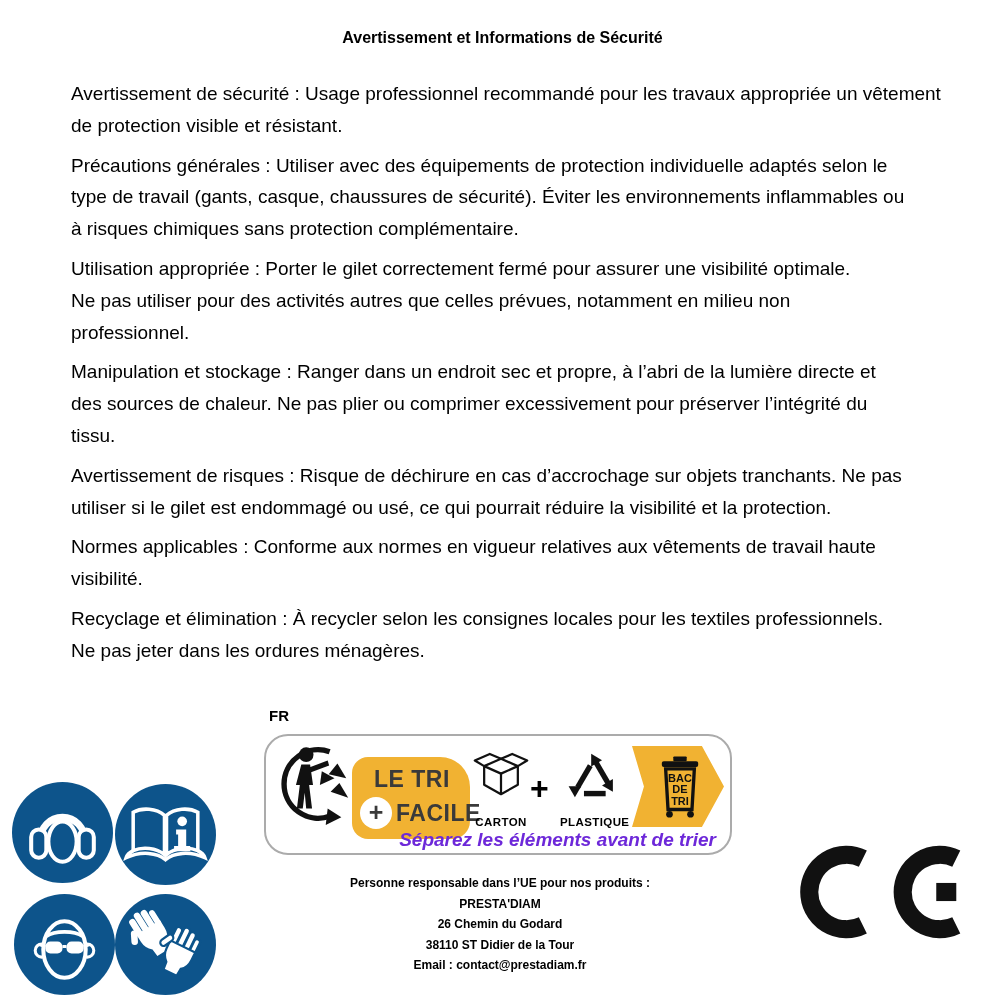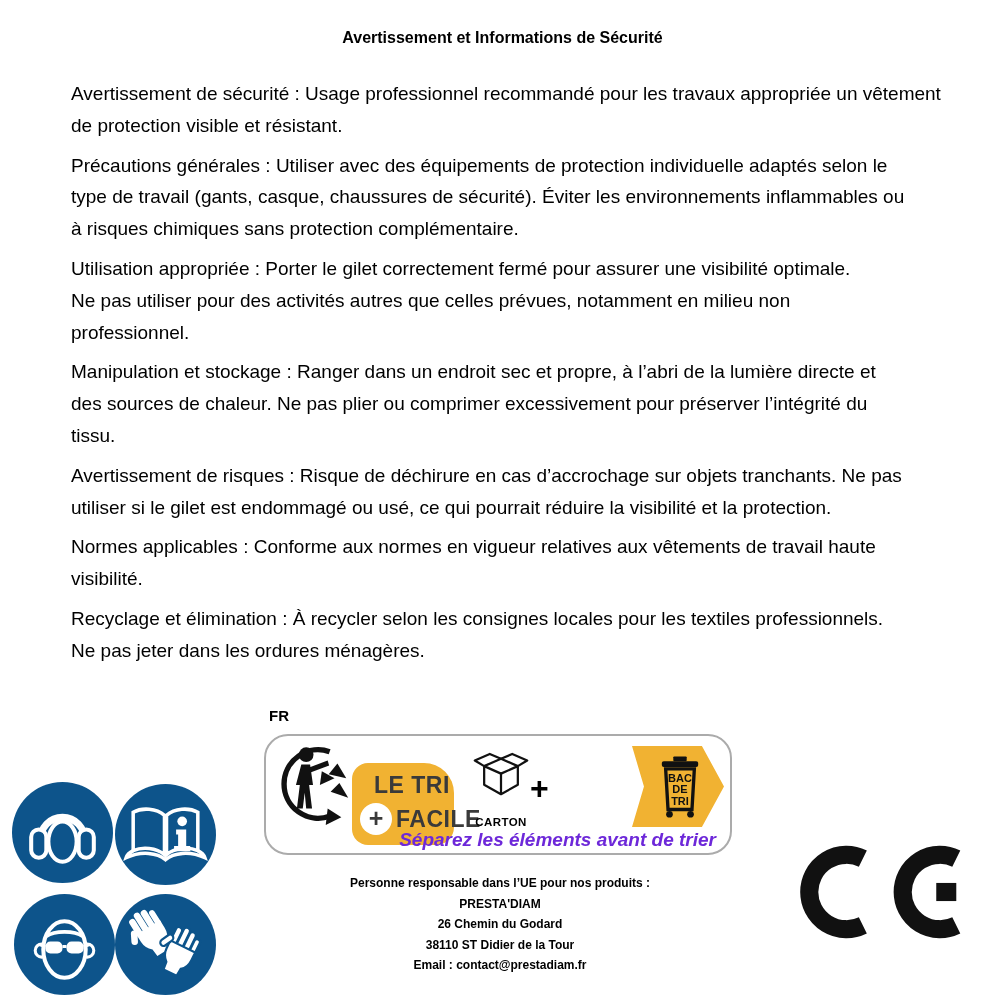--- a/index.html
+++ b/index.html
@@ -17,21 +17,21 @@
          font-size:16px;font-weight:bold;}
 
   .paragraphs{position:absolute;left:71px;top:78px;width:934px;}
   .paragraphs p{margin:0 0 8px 0;font-size:19px;line-height:31.8px;white-space:pre;}
 
   .fr-label{position:absolute;left:269px;top:707px;font-size:15px;font-weight:bold;}
 
   .banner{position:absolute;left:264px;top:734px;width:464px;height:117px;
           background:#fff;border:2px solid var(--banner-border);border-radius:24px;}
   .triman{position:absolute;left:10px;top:6px;width:76px;height:84px;}
-  .badge{position:absolute;left:86px;top:27px;width:102px;height:82px;
+  .badge{position:absolute;left:86px;top:21px;width:118px;height:82px;
          background:var(--tri-yellow);border-radius:16px 30px 18px 16px;}
   .badge-l1{position:absolute;left:22px;top:9px;font-size:23px;font-weight:800;
             color:var(--badge-text);letter-spacing:.5px;}
   .plus-circle{position:absolute;left:8px;top:40px;width:32px;height:32px;border-radius:50%;
                background:#fff;color:var(--badge-text);font-weight:800;font-size:25px;
                line-height:31px;text-align:center;}
   .badge-l2{position:absolute;left:44px;top:43px;font-size:23px;font-weight:800;
             color:var(--badge-text);letter-spacing:.5px;}
   .material{position:absolute;top:16px;text-align:center;}
   .material.carton{left:202px;width:66px;}
@@ -117,20 +117,33 @@
           <path d="M49 15 L59 9 L43 2 L31 7"></path>
           <path d="M13 15 L13 35 L31 45 L49 35 L49 15"></path>
           <path d="M31 23 L31 45"></path>
         </g>
       </svg>
       <div class="material-label">CARTON</div>
     </div>
 
     <div class="mat-plus">+</div>
 
+    <div class="material plastique">
+      <svg width="56" height="47" viewBox="0 0 60 52">
+        <g class="st-ink" stroke-width="6">
+          <path d="M33 11 L47 35"></path>
+          <path d="M44 46 L20 46"></path>
+          <path d="M13 39 L27 15"></path>
+        </g>
+        <polygon class="ink" points="28,2 40,9 28,16"></polygon>
+        <polygon class="ink" points="52,30 52,44 40,37"></polygon>
+        <polygon class="ink" points="10,50 3,38 17,38"></polygon>
+      </svg>
+      <div class="material-label">PLASTIQUE</div>
+    </div>
 
     <div class="tri-arrow">
       <svg width="44" height="64" viewBox="0 0 46 66">
         <rect class="ink" x="16" y="1" width="14" height="5" rx="1"></rect>
         <rect class="ink" x="4" y="6" width="38" height="6" rx="2"></rect>
         <path class="st-ink" stroke-width="3.5" d="M8 14 H38 L35.5 56.5 H10.5 Z"></path>
         <circle class="ink" cx="12" cy="61.5" r="3.5"></circle>
         <circle class="ink" cx="34" cy="61.5" r="3.5"></circle>
         <text class="bin-txt" x="23" y="27.5" text-anchor="middle">BAC</text>
         <text class="bin-txt" x="23" y="39.5" text-anchor="middle">DE</text>

